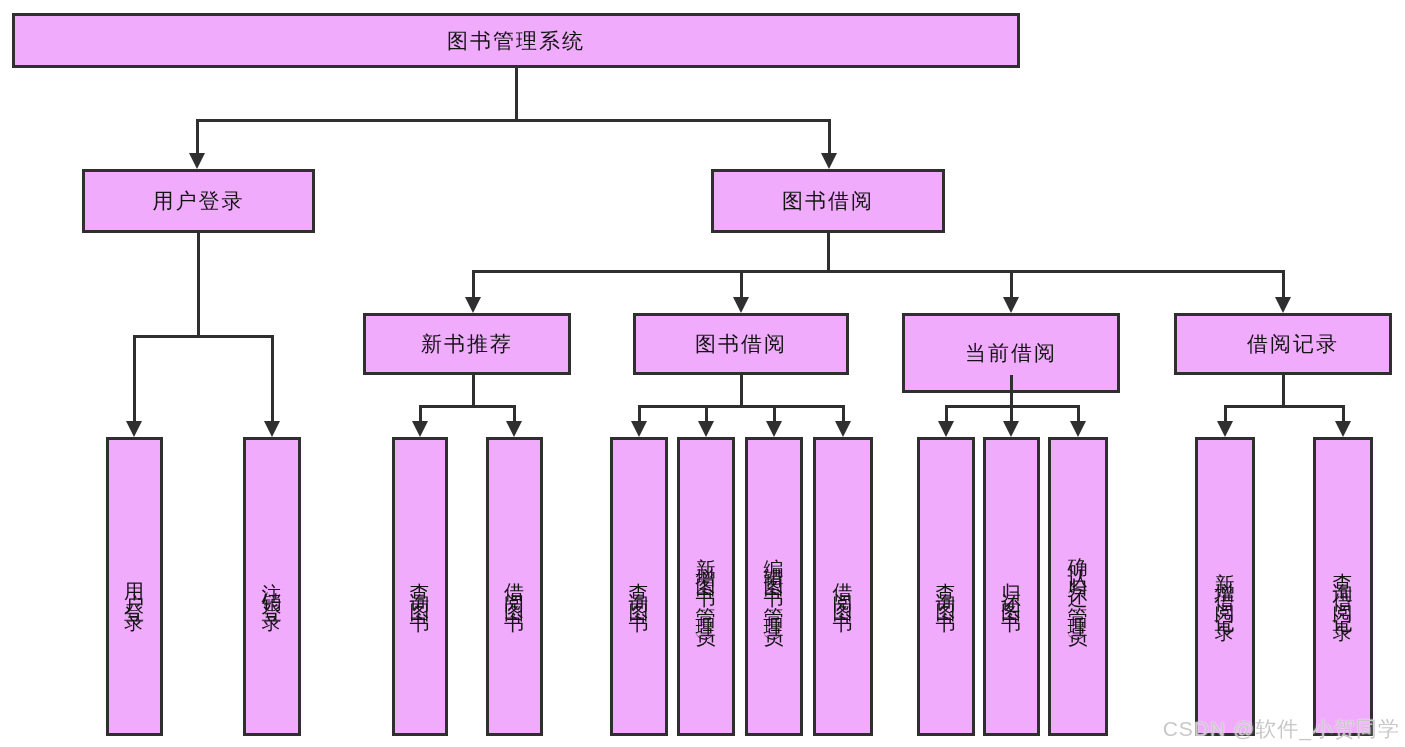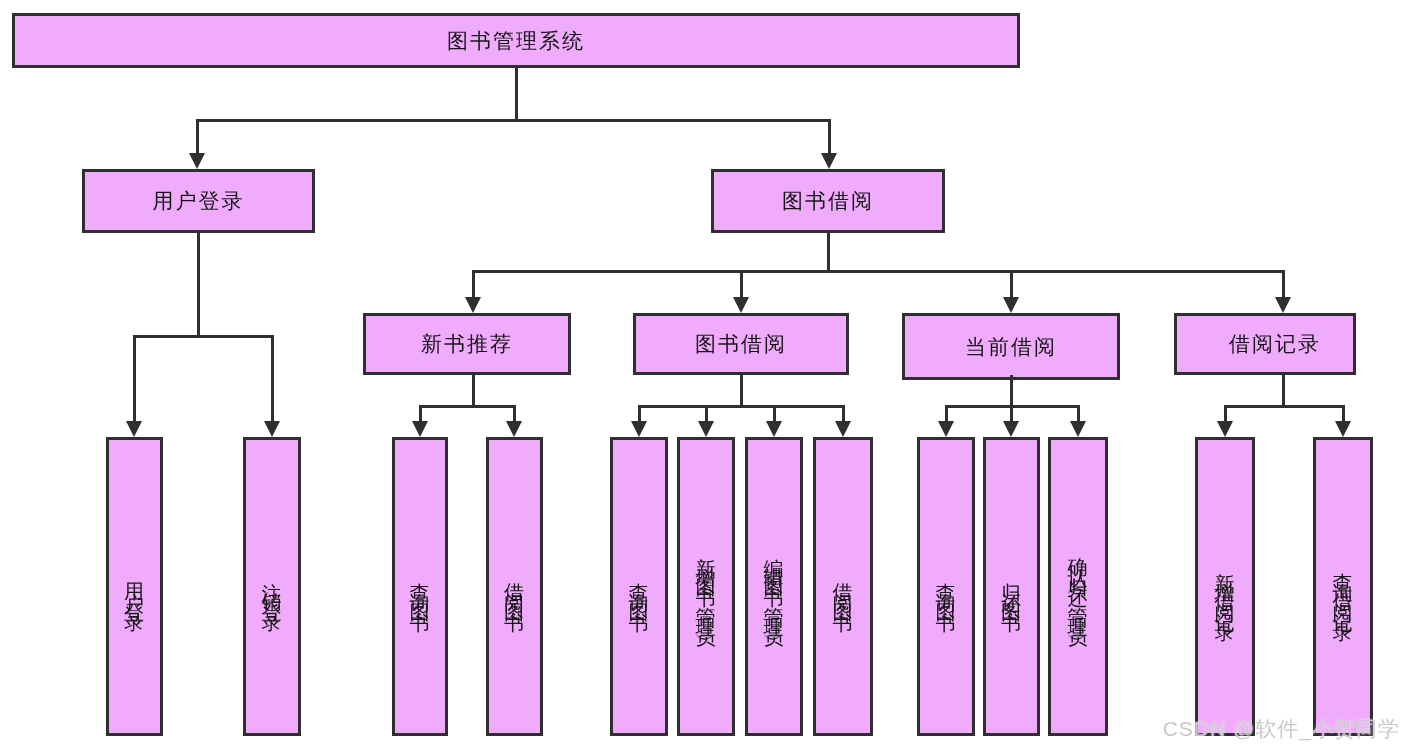--- a/index.html
+++ b/index.html
@@ -67,22 +67,22 @@
 
 <div id="canvas">
 
   <div class="box h" style="left:12px;top:13px;width:1008px;height:55px;">图书管理系统</div>
 
   <div class="box h" style="left:82px;top:169px;width:233px;height:64px;">用户登录</div>
   <div class="box h" style="left:711px;top:169px;width:234px;height:64px;">图书借阅</div>
 
   <div class="box h" style="left:363px;top:313px;width:208px;height:62px;">新书推荐</div>
   <div class="box h" style="left:633px;top:313px;width:216px;height:62px;">图书借阅</div>
-  <div class="box h" style="left:902px;top:313px;width:218px;height:67px;">当前借阅</div>
-  <div class="box h" style="left:1174px;top:313px;width:182px;height:62px;padding-left:20px;">借阅记录</div>
+  <div class="box h" style="left:902px;top:313px;width:218px;height:80px;">当前借阅</div>
+  <div class="box h" style="left:1174px;top:313px;width:218px;height:62px;padding-left:20px;">借阅记录</div>
 
   <div class="box v" style="left:106px;top:437px;width:57px;height:299px;">用户登录</div>
   <div class="box v" style="left:243px;top:437px;width:58px;height:299px;">注销登录</div>
 
   <div class="box v" style="left:392px;top:437px;width:56px;height:299px;">查询图书</div>
   <div class="box v" style="left:486px;top:437px;width:57px;height:299px;">借阅图书</div>
 
   <div class="box v" style="left:610px;top:437px;width:58px;height:299px;">查询图书</div>
   <div class="box v" style="left:677px;top:437px;width:58px;height:299px;">新增图书（管理员）</div>
   <div class="box v" style="left:745px;top:437px;width:58px;height:299px;">编辑图书（管理员）</div>

